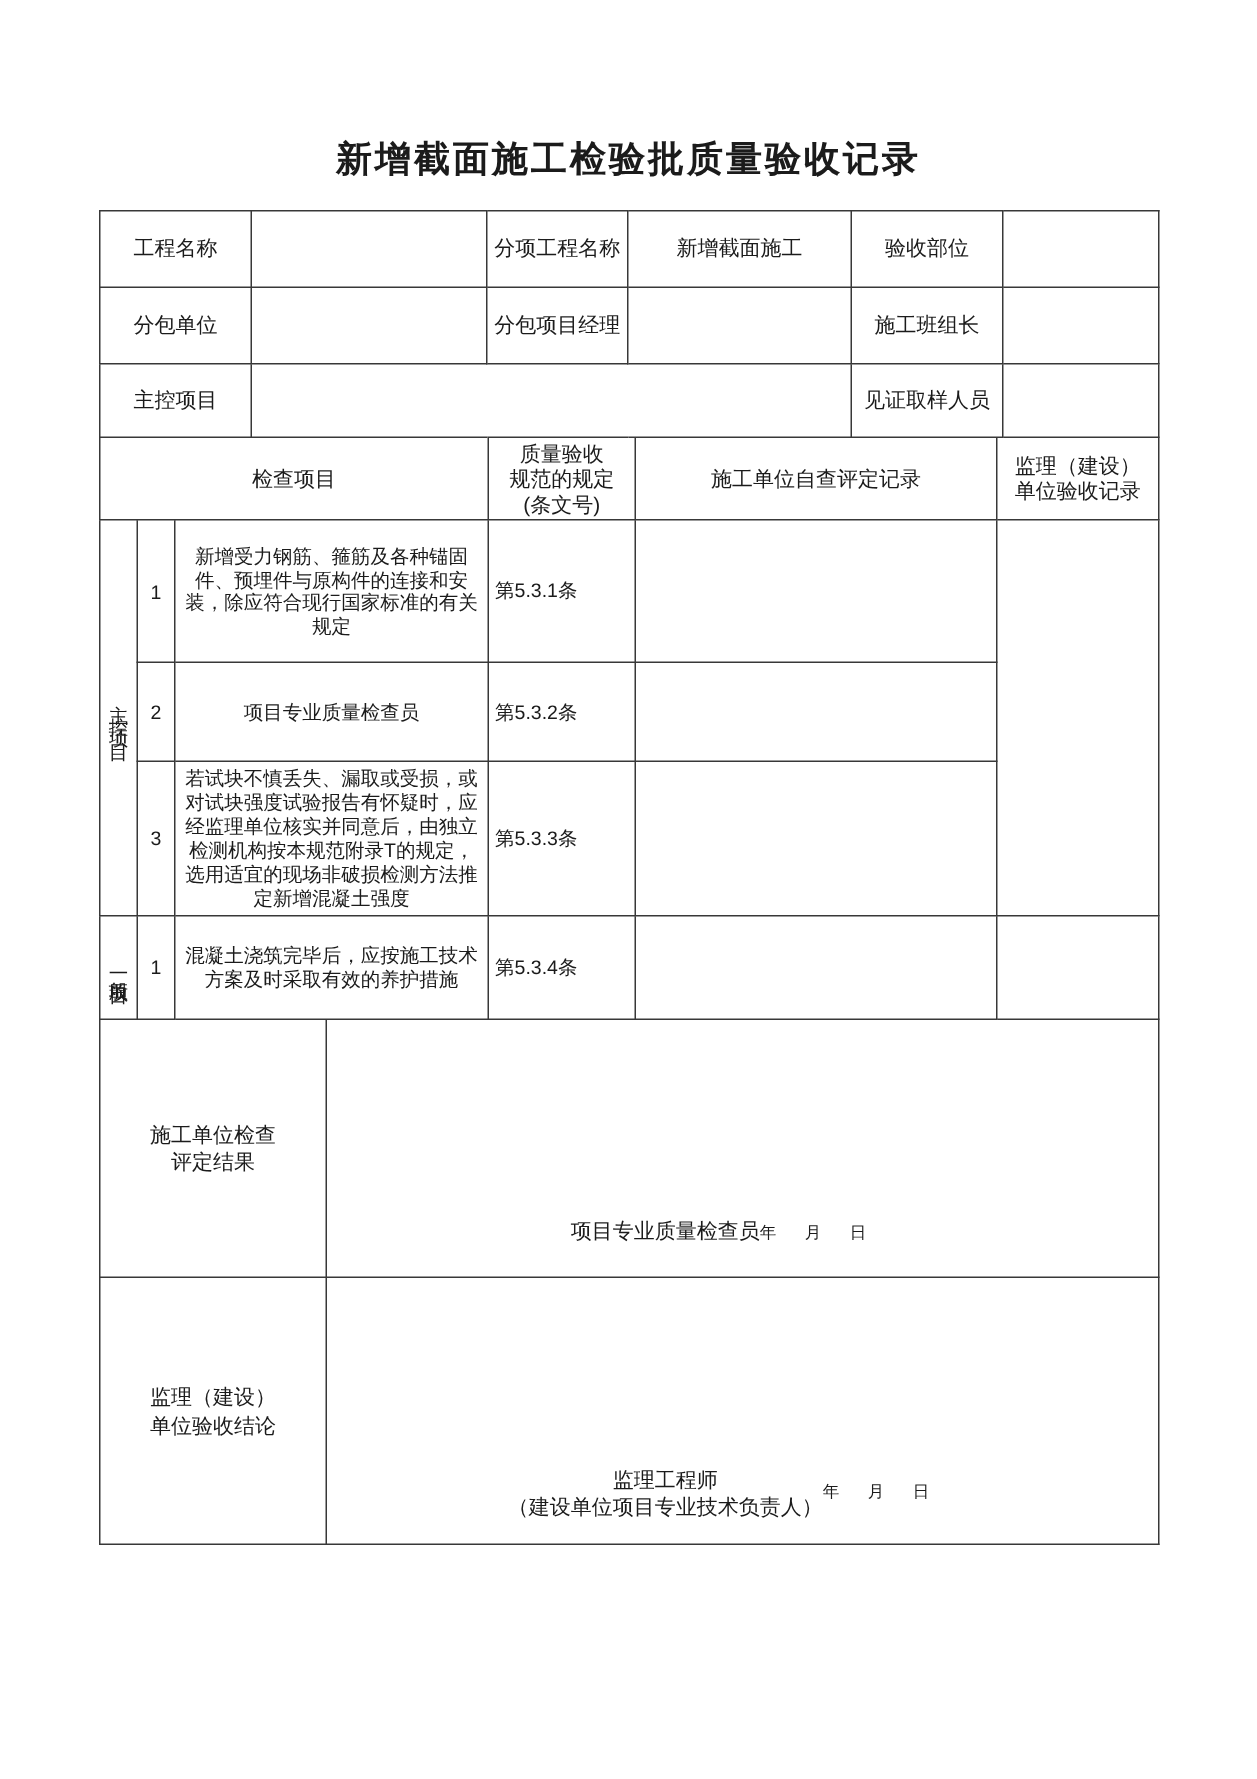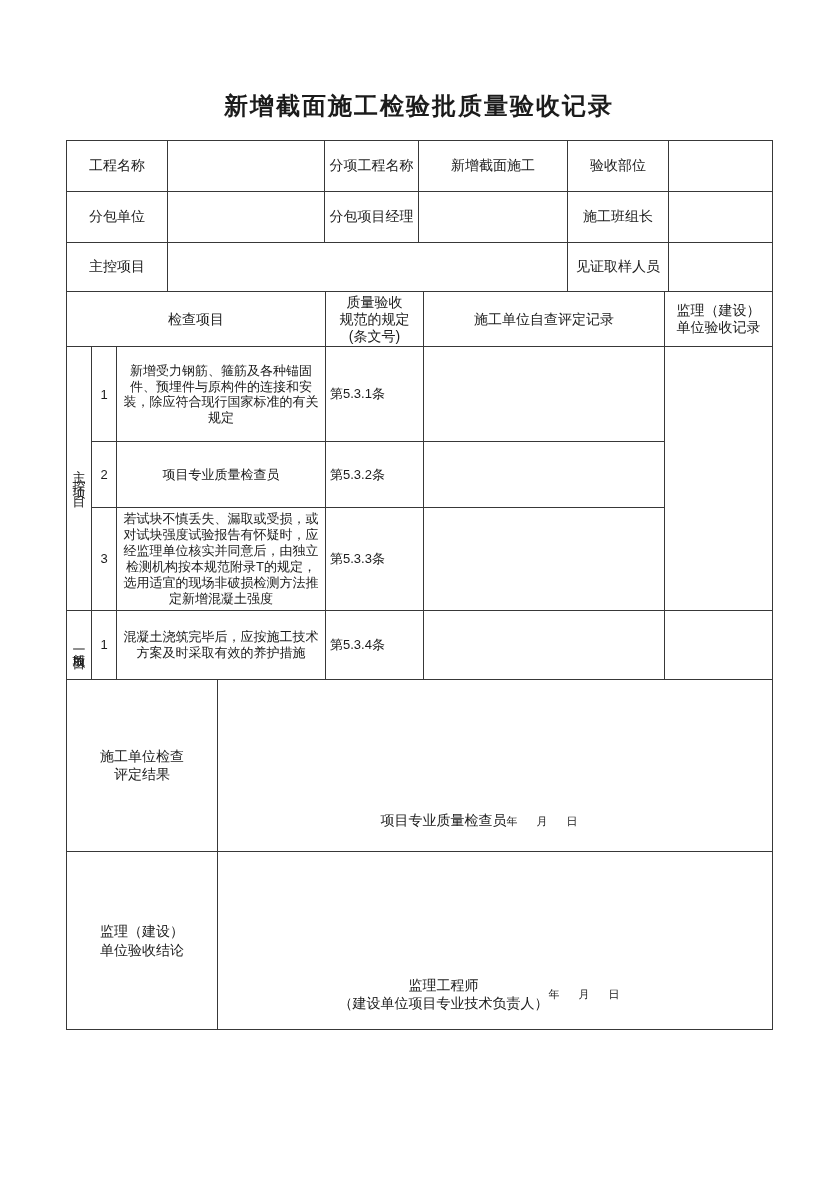--- a/index.html
+++ b/index.html
@@ -43,21 +43,21 @@
   td.no { text-align: center; font-size: 13px; padding: 0; }
   td.desc { font-size: 13px; line-height: 1.22; padding: 3px 5px; text-align: center; }
   td.spec { text-align: left; font-size: 13px; }
 
   td.signoff-label { text-align: center; white-space: pre-line; line-height: 1.3; margin-top: 40px; }
   td.signoff-area { position: relative; padding: 0; vertical-align: bottom; }
   .sign-row {
     display: flex; justify-content: center; align-items: flex-end;
     padding: 0 46px 22px 18px;
   }
-  .sign-row.two-line { align-items: center; padding-bottom: 16px; font-family: Liberation Mono, monospace; }
+  .sign-row.two-line { align-items: center; padding-bottom: 16px; }
   .signer { font-size: 14px; white-space: pre-line; line-height: 1.3; }
   .signer.centered { text-align: center; }
   .sign-date { font-size: 11px; letter-spacing: 4px; white-space: pre; }
 </style>
 </head>
 <body>
 
 <div class="page">
 
   <div class="form-title">新增截面施工检验批质量验收记录</div>

